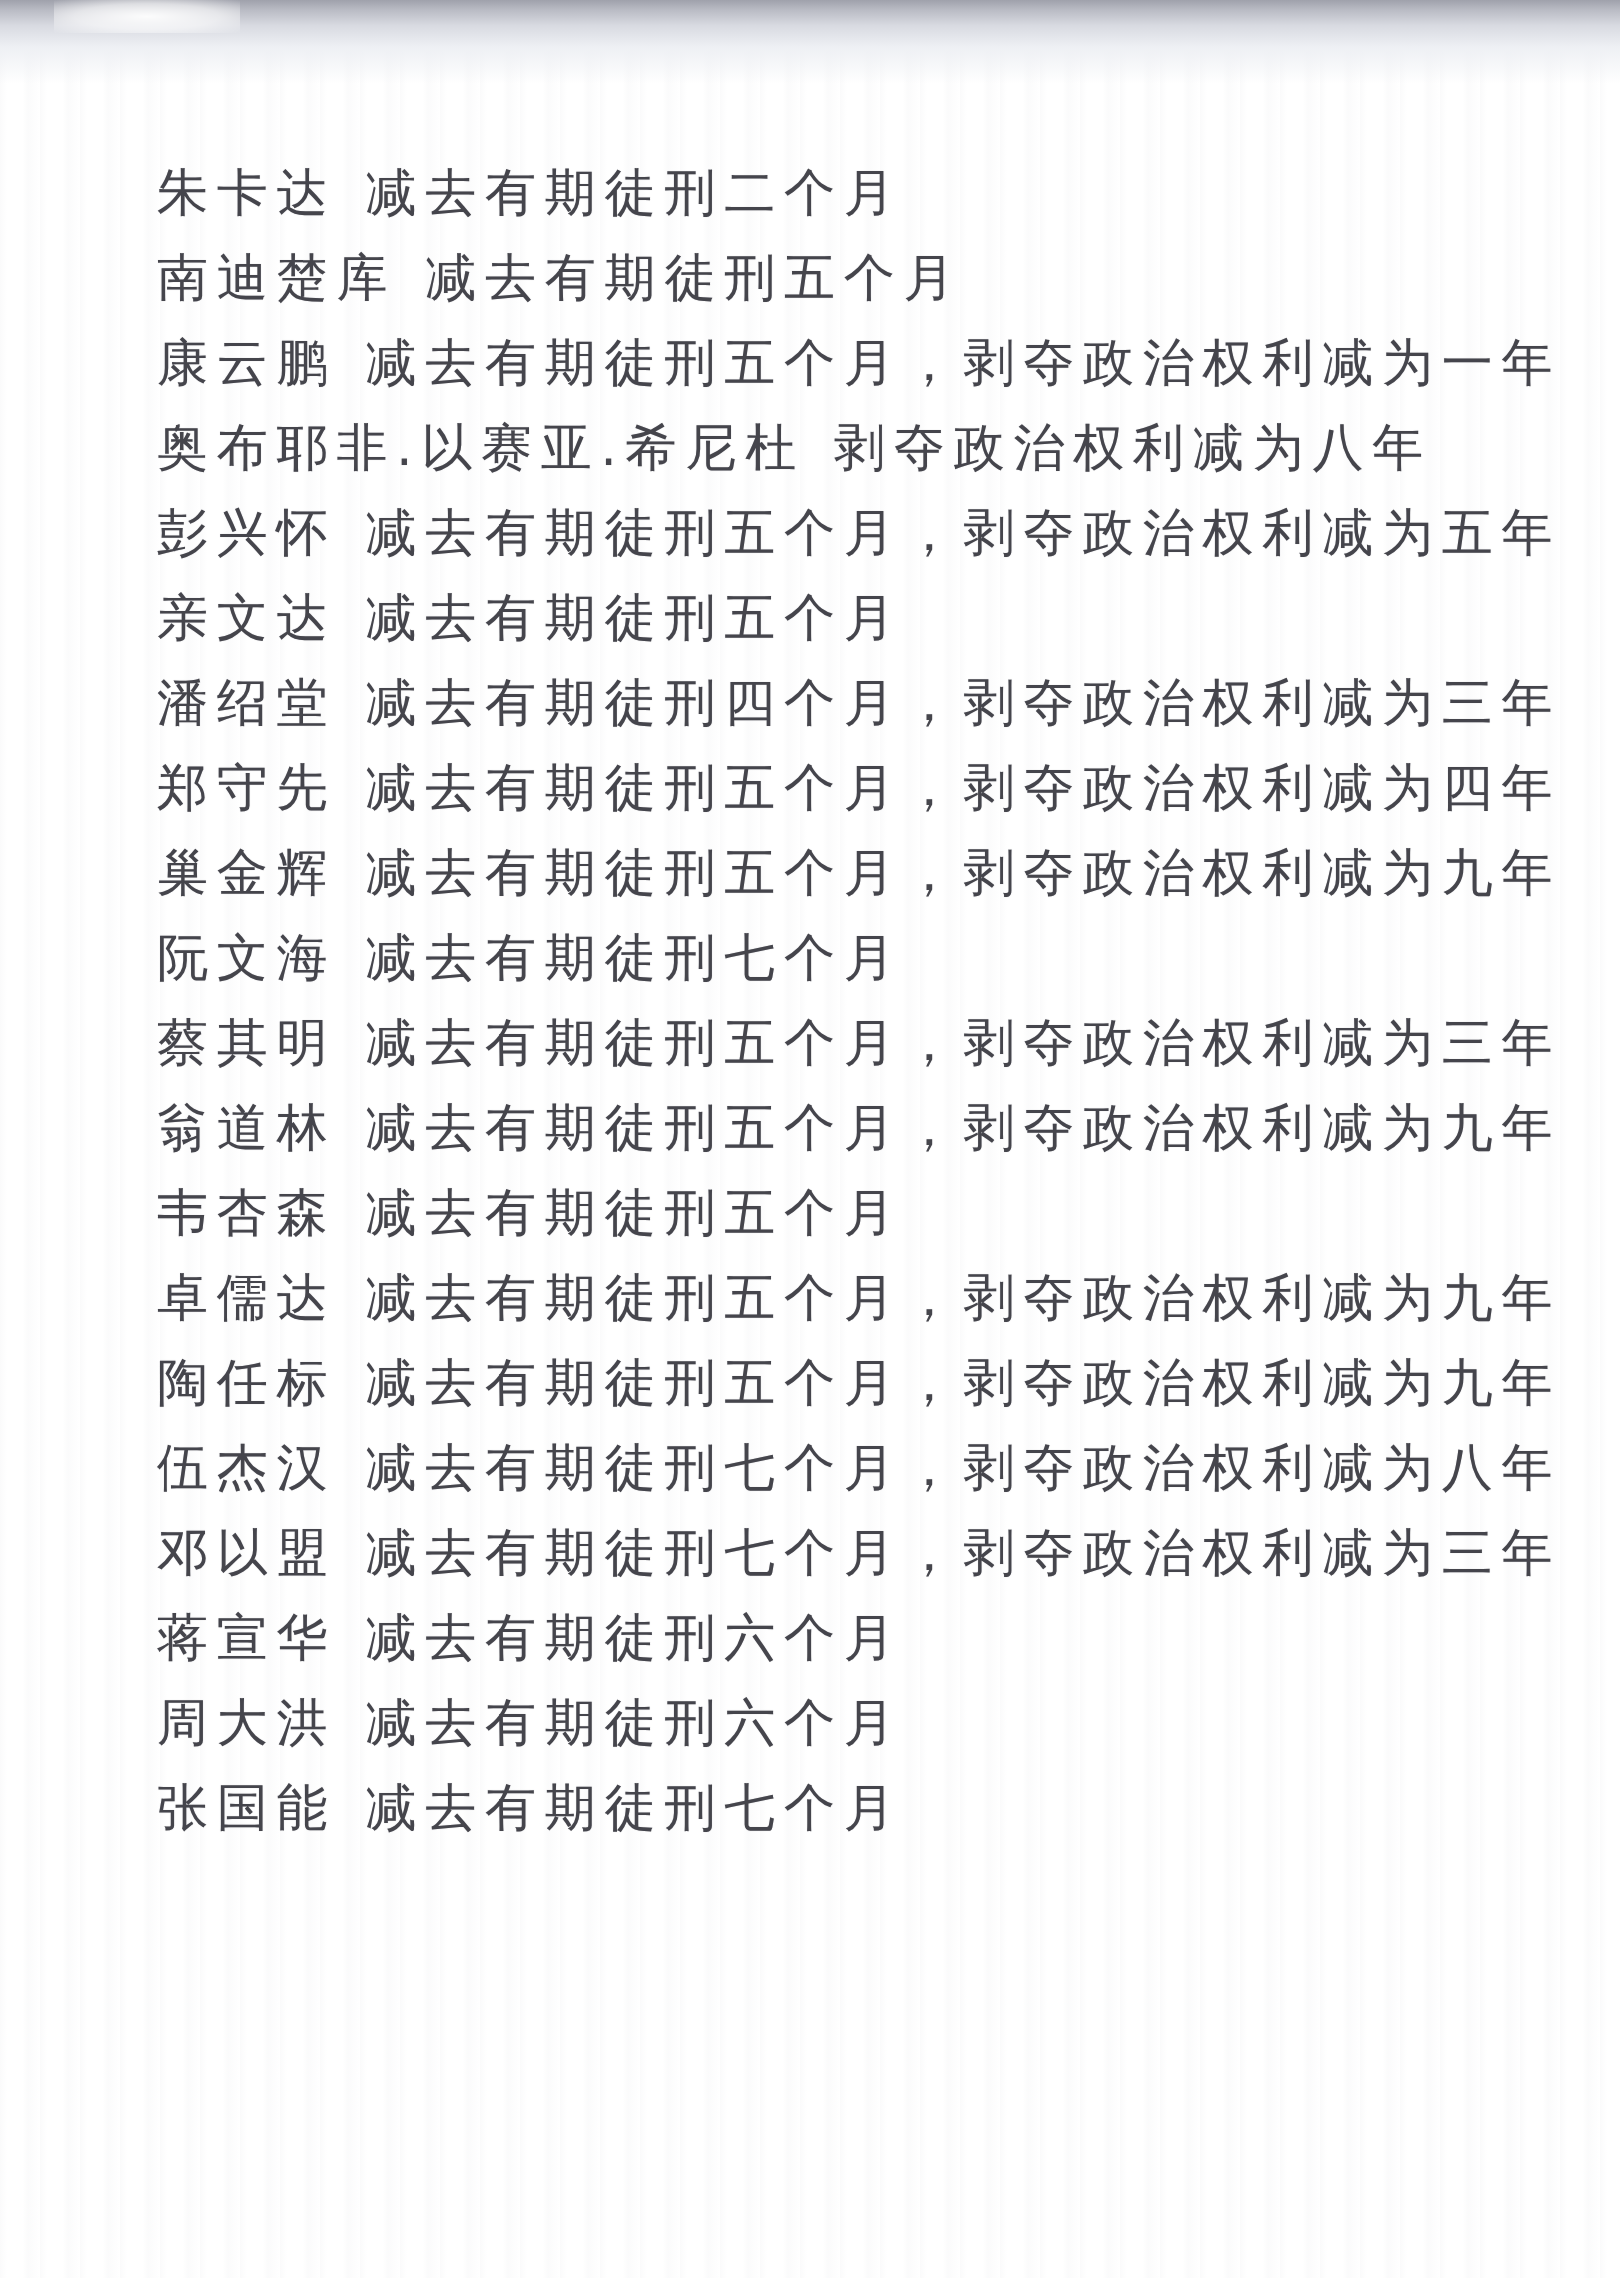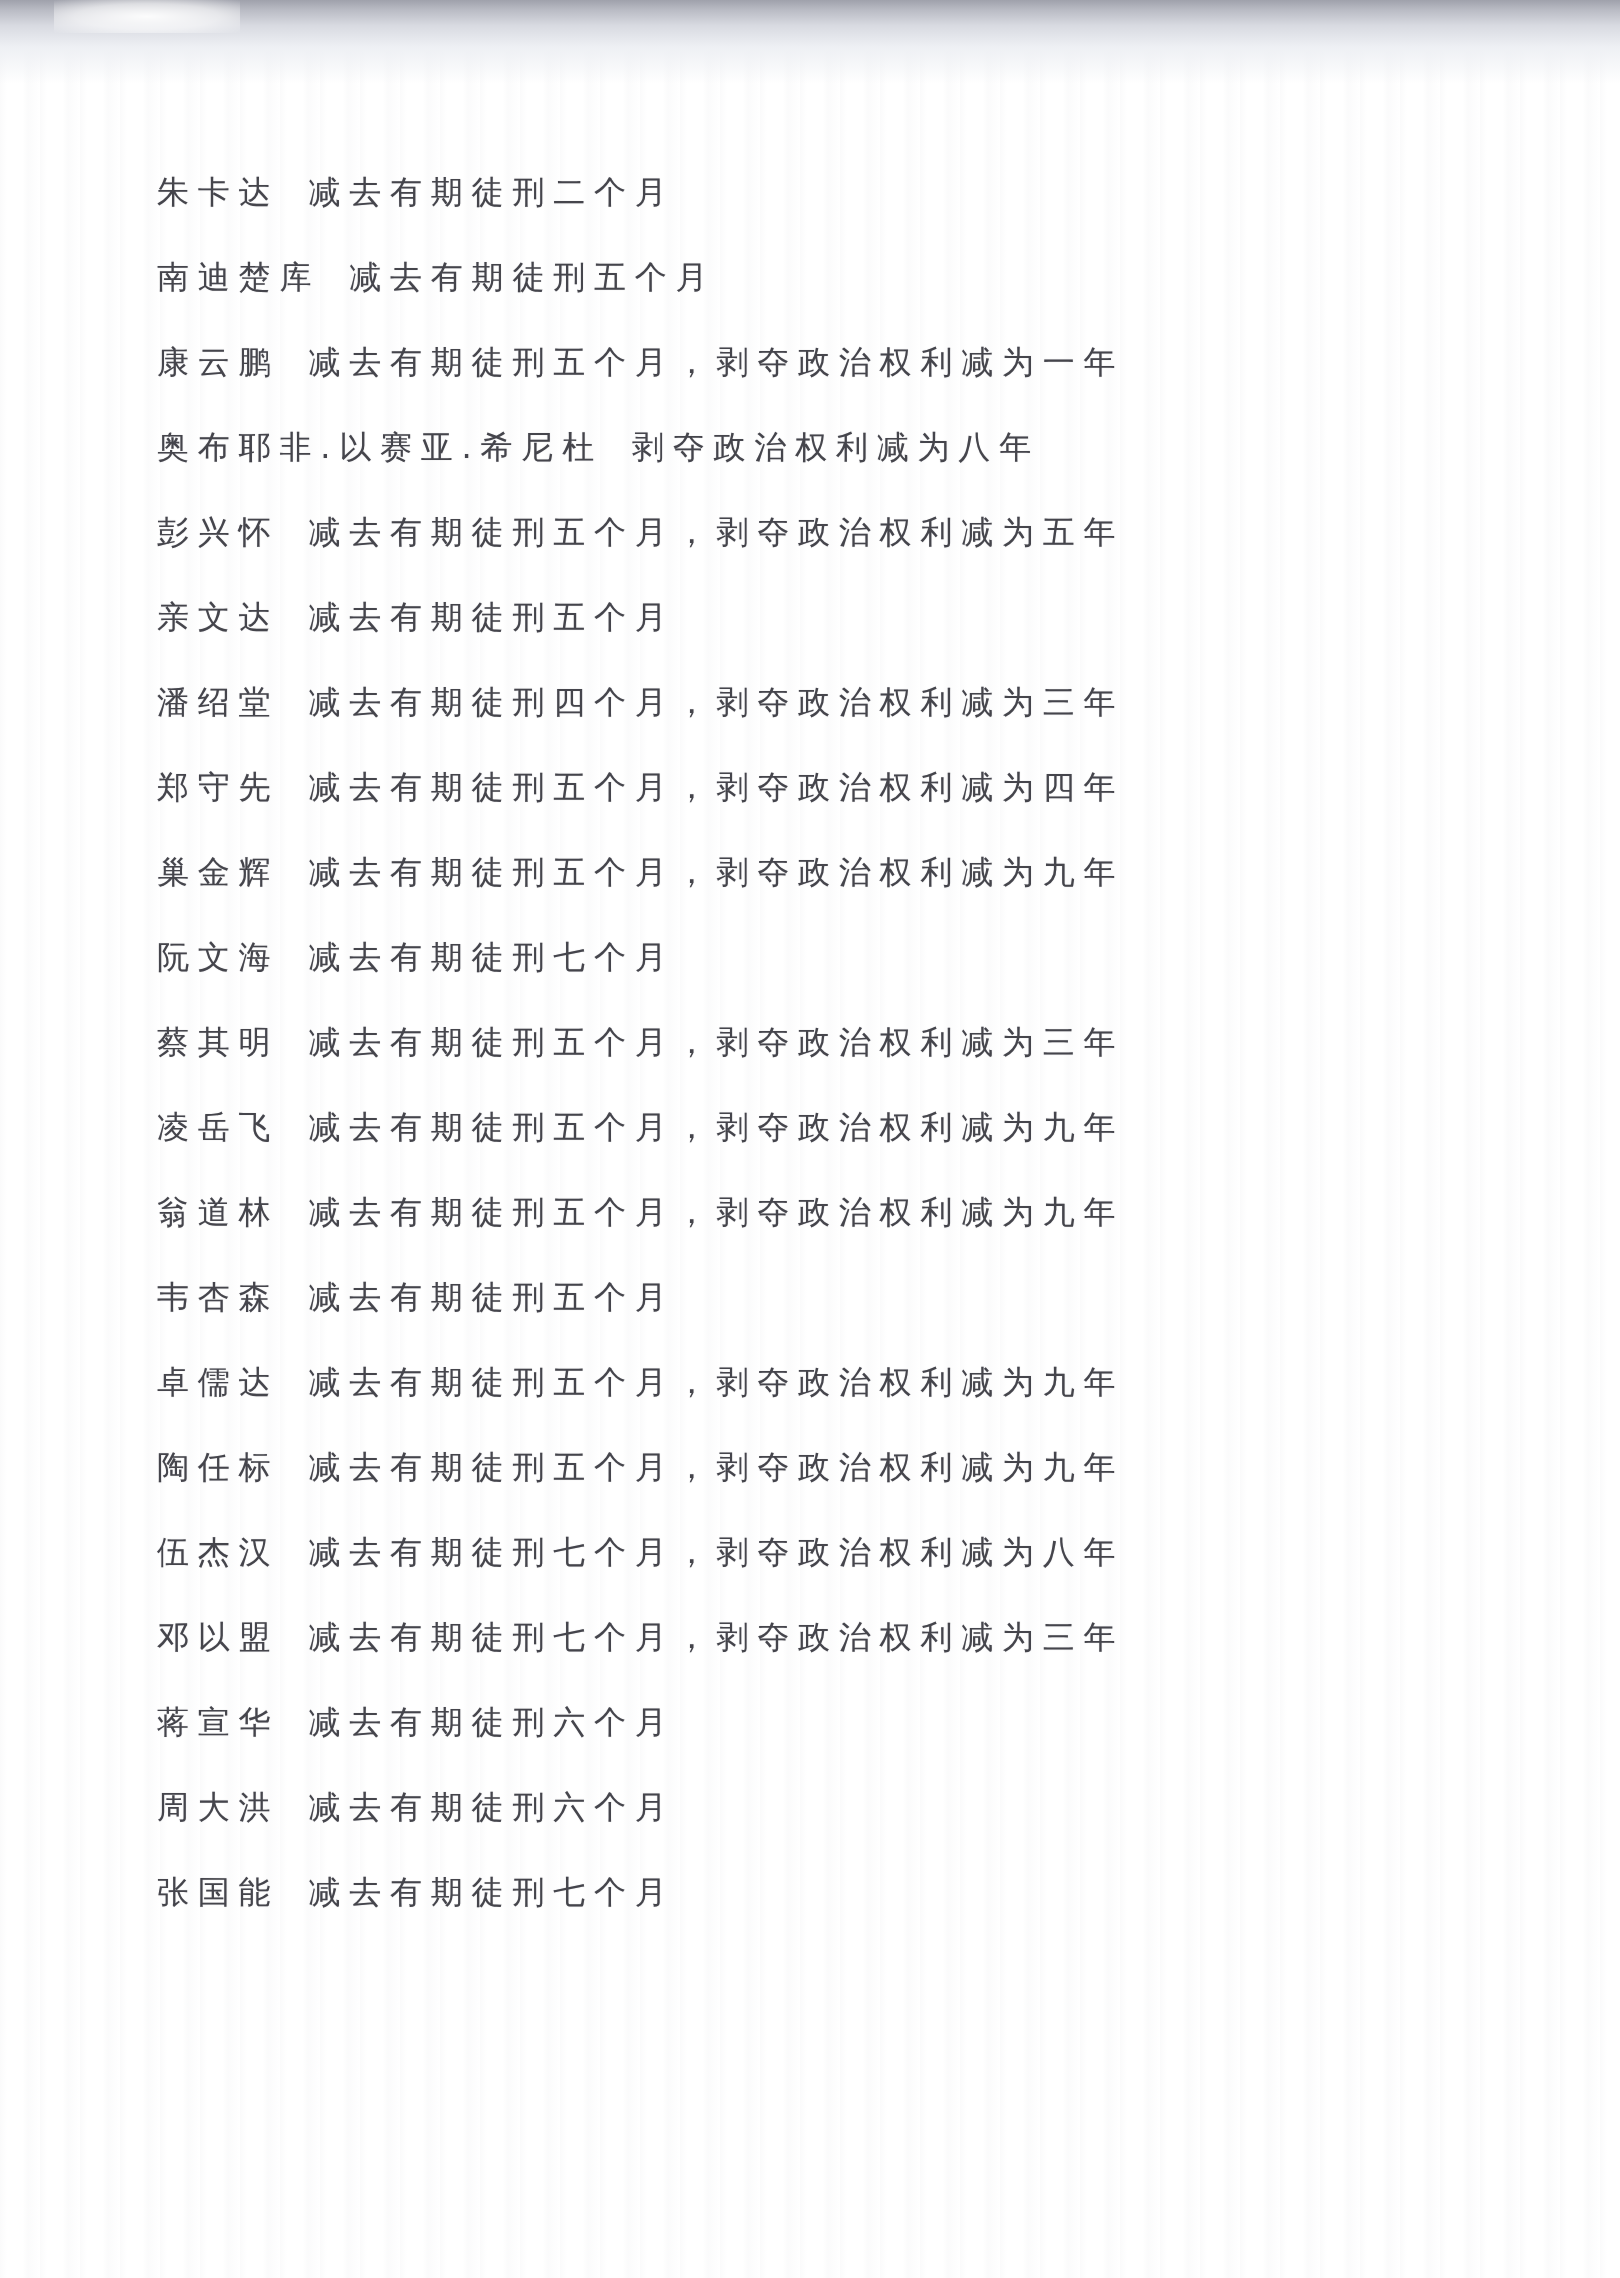--- a/index.html
+++ b/index.html
@@ -55,21 +55,21 @@
   .doc-body {
     position: absolute;
     left: 157px;
     top: 150px;
     width: 1392px;
   }
   .entry-line {
     height: 85px;
     line-height: 85px;
     white-space: nowrap;
-    font-size: 32px;
+    font-size: 51px;
     letter-spacing: 8.8px;
     color: #45454c;
     text-shadow: 0 0 1px rgba(90,90,100,0.35);
   }
   .entry-name {
     margin-right: 29px;
   }
   .entry-sentence {
   }
 </style>
@@ -119,23 +119,20 @@
     </div>
 
     <div class="entry-line">
       <span class="entry-name">阮文海</span><span class="entry-sentence">减去有期徒刑七个月</span>
     </div>
 
     <div class="entry-line">
       <span class="entry-name">蔡其明</span><span class="entry-sentence">减去有期徒刑五个月，剥夺政治权利减为三年</span>
     </div>
 
-    <div class="entry-line">
-      <span class="entry-name">凌岳飞</span><span class="entry-sentence">减去有期徒刑五个月，剥夺政治权利减为九年</span>
-    </div>
 
     <div class="entry-line">
       <span class="entry-name">翁道林</span><span class="entry-sentence">减去有期徒刑五个月，剥夺政治权利减为九年</span>
     </div>
 
     <div class="entry-line">
       <span class="entry-name">韦杏森</span><span class="entry-sentence">减去有期徒刑五个月</span>
     </div>
 
     <div class="entry-line">

